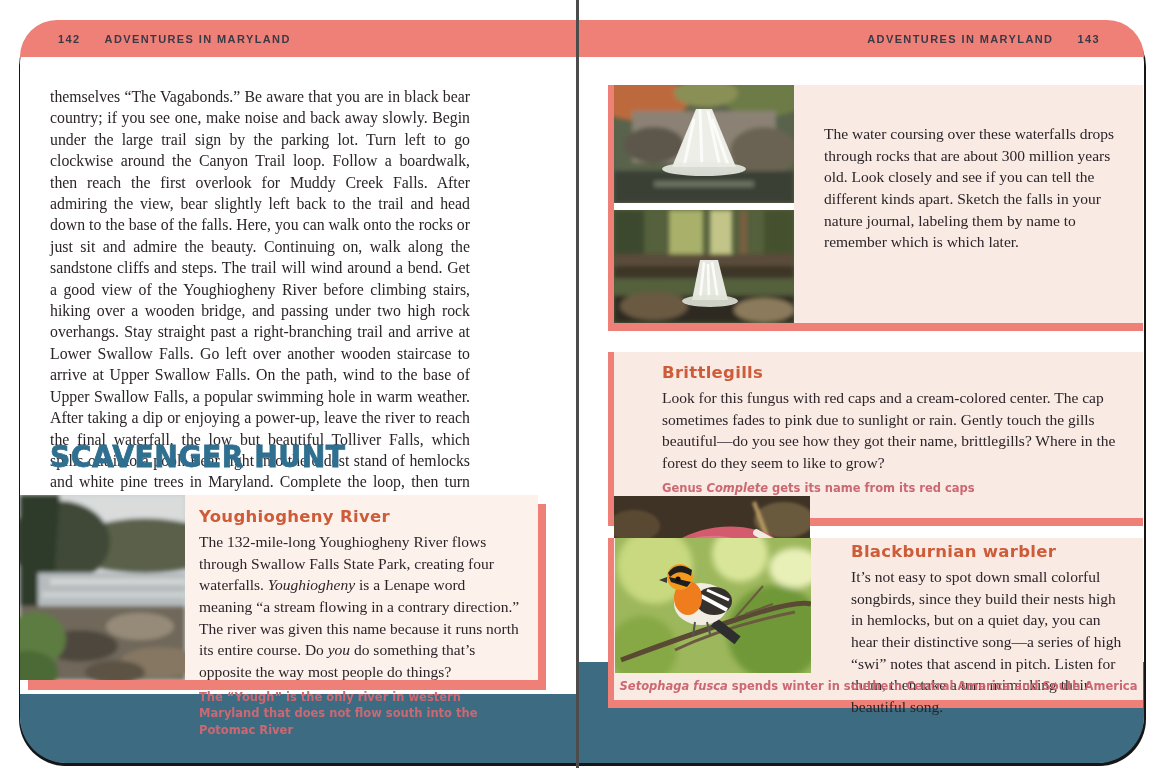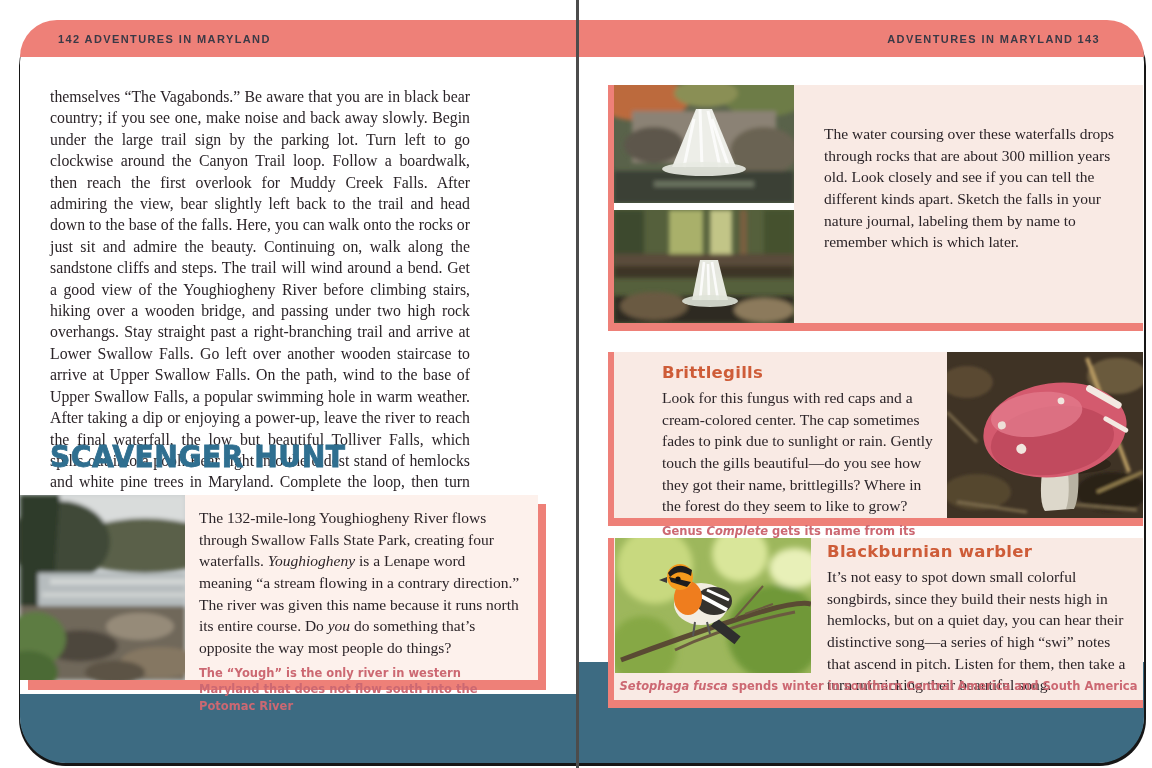--- a/index.html
+++ b/index.html
@@ -20,21 +20,21 @@
 
   .book{position:absolute;left:20px;top:20px;width:1124px;height:743px;
     background:#fff;border-radius:42px 42px 48px 48px;
     box-shadow:3px 4px 0 -1px #161616,-2px 4px 0 -1px #161616;}
 
   .header-band{position:absolute;left:0;top:0;width:1124px;height:37px;
     background:var(--coral);border-radius:42px 42px 0 0;
     display:flex;align-items:center;justify-content:space-between;
     padding:0 44px 0 38px;}
   .running-head{font:700 11px "Liberation Sans",sans-serif;color:var(--header-ink);
-    letter-spacing:1.4px;display:flex;gap:4px;align-items:center;}
+    letter-spacing:1.4px;display:flex;gap:24px;align-items:center;}
 
   .gutter{position:absolute;left:576px;top:0;width:3px;height:768px;background:#4c4c4c;z-index:9;}
 
   .teal-band-left{position:absolute;left:0;top:674px;width:557px;height:69px;
     background:var(--teal);border-radius:0 0 0 46px;}
   .teal-band-right{position:absolute;left:557px;top:642px;width:567px;height:101px;
     background:var(--teal);border-radius:0 0 46px 0;}
 
   .body-copy{position:absolute;left:30px;top:66px;width:420px;
     font:15.8px/21.4px "Liberation Serif",serif;color:var(--ink);
@@ -63,27 +63,27 @@
   .rp-card{position:absolute;background:var(--pale-pink);
     border-left:6px solid var(--coral);border-bottom:8px solid var(--coral);}
   .falls-card{left:588px;top:65px;width:535px;height:246px;}
   .falls-inner{display:flex;height:238px;}
   .falls-photos{flex:0 0 180px;width:180px;background:#fff;
     display:flex;flex-direction:column;gap:7px;}
   .falls-photos svg{display:block;}
   .falls-text{flex:1;padding:38px 24px 0 30px;}
 
   .britt-card{left:588px;top:332px;width:535px;height:174px;}
-  .britt-inner{display:flex;height:210px;}
+  .britt-inner{display:flex;height:210px;flex-direction:column;}
   .britt-text{flex:1;padding:11px 12px 0 48px;}
   .britt-photo{flex:0 0 196px;width:196px;}
   .britt-photo svg{display:block;width:196px;height:166px;}
 
   .warbler-card{left:588px;top:518px;width:535px;height:170px;}
-  .warbler-inner{display:flex;height:135px;}
+  .warbler-inner{display:flex;height:135px;gap:24px;}
   .warbler-photo{flex:0 0 196px;width:196px;margin-left:1px;}
   .warbler-photo svg{display:block;width:196px;height:135px;}
   .warbler-text{flex:1;padding:4px 12px 0 16px;}
   .warbler-caption{text-align:center;margin-top:5px;padding:0 4px;}
 
   em{font-style:italic;}
 </style>
 </head>
 <body>
 
@@ -130,20 +130,21 @@
             <ellipse cx="120" cy="135" rx="34" ry="14" fill="#968b79"></ellipse>
             <ellipse cx="60" cy="155" rx="38" ry="16" fill="#4e463c"></ellipse>
             <ellipse cx="140" cy="172" rx="40" ry="16" fill="#857762"></ellipse>
             <ellipse cx="95" cy="182" rx="30" ry="12" fill="#5c5244"></ellipse>
             <ellipse cx="16" cy="148" rx="30" ry="28" fill="#5d7c42"></ellipse>
             <ellipse cx="8" cy="182" rx="30" ry="22" fill="#4c6b35"></ellipse>
           </g>
         </svg>
       </div>
       <div class="river-text">
+        <h3 class="card-heading">Youghiogheny River</h3>
         <p class="card-body"><span>The 132-mile-long Youghiogheny River flows through Swallow Falls State Park, creating four waterfalls. </span><em>Youghiogheny</em><span> is a Lenape word meaning “a stream flowing in a contrary direction.” The river was given this name because it runs north its entire course. Do </span><em>you</em><span> do something that’s opposite the way most people do things?</span></p>
         <p class="card-caption"><span>The “Yough” is the only river in western Maryland that does not flow south into the Potomac River</span></p>
       </div>
     </div>
 
     <div class="rp-card falls-card">
       <div class="falls-inner">
         <div class="falls-photos">
           <div>
             <svg width="180" height="118" viewBox="0 0 180 118" preserveAspectRatio="none">

